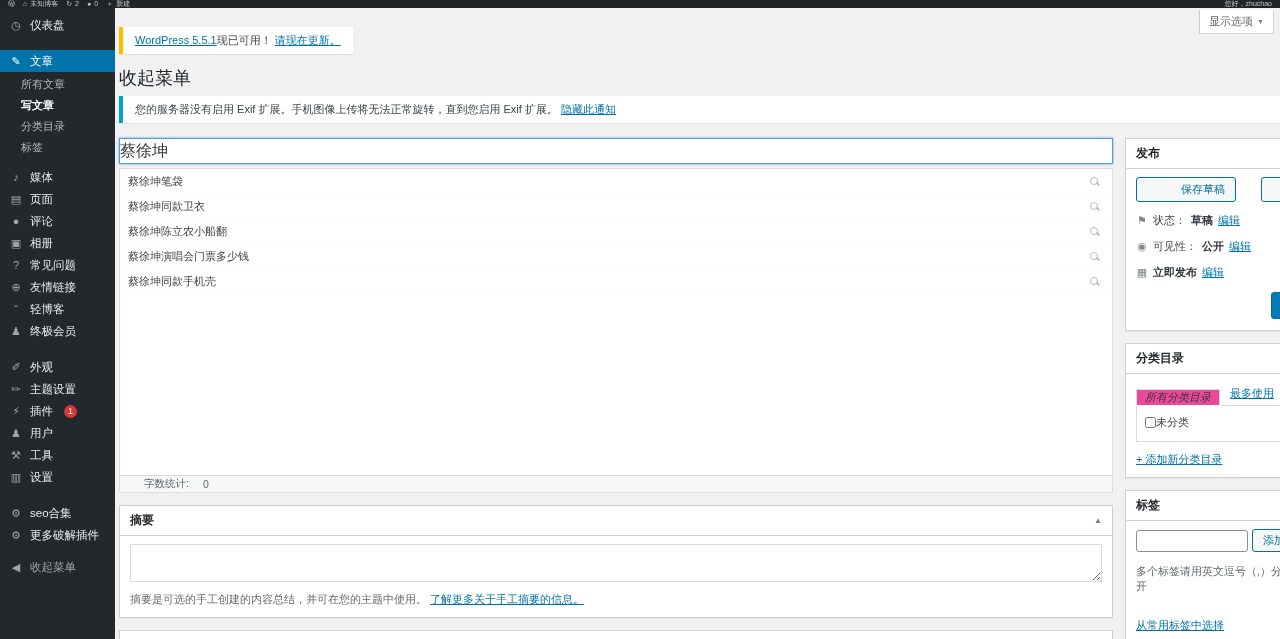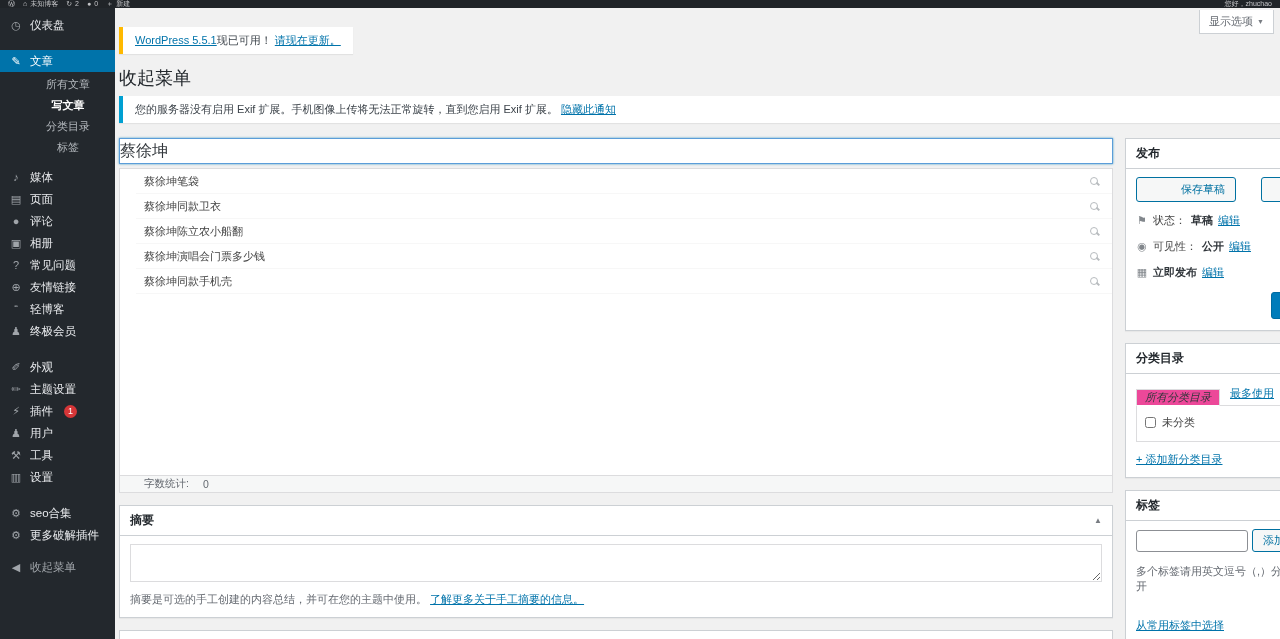--- a/index.html
+++ b/index.html
@@ -23,21 +23,21 @@
   
   .sidebar{
     position:absolute; top:8px; left:0; width:115px; height:631px;
     background:#23282d; color:#e8eaed; padding-top:6px; z-index:40;
   }
   .mi-item{ display:flex; align-items:center; gap:7px; height:22px;
     padding-left:9px; font-size:11.5px; cursor:pointer; white-space:nowrap; }
   .mi-item .mi{ width:14px; text-align:center; color:#a0a5aa; font-size:11px; flex:none; }
   .mi-item.active{ background:#0073aa; color:#fff; }
   .mi-item.active .mi{ color:#fff; }
-  .submenu{ background:#23282d; padding:2px 0 8px;text-align:center; }
+  .submenu{ background:#23282d; padding:2px 0 8px; }
   .sub-item{ display:block; padding:3px 0 3px 21px; font-size:11px;
     color:#b4b9be; cursor:pointer; white-space:nowrap; }
   .sub-item.current{ color:#fff; font-weight:bold; }
   .badge{ background:#d63638; color:#fff; border-radius:50%; width:13px; height:13px;
     line-height:13px; text-align:center; font-size:9px; display:inline-block; margin-left:4px; }
   .menu-gap{ height:14px; }
   .collapse-item{ color:#a0a5aa; margin-top:10px; }
 
   
   .main{ position:absolute; left:115px; top:8px; right:0; bottom:0; padding-left:4px; }
@@ -57,21 +57,21 @@
 
   .columns{ display:flex; align-items:flex-start; margin-top:15px; }
   .col-main{ width:994px; flex:none; }
   .col-side{ width:175px; flex:none; margin-left:12px; }
 
   .title-input{ width:100%; height:26px; border:1px solid #5b9dd9;
     box-shadow:0 0 2px rgba(30,140,190,.8); padding:2px 0; font-size:16px;
     color:#32373c; background:#fff; outline:none;
     font-family:"Liberation Sans","DejaVu Sans",sans-serif; }
 
-  .sug-box{ background:#fff; border:1px solid #dcdcde; margin-top:4px; height:308px;padding-left:16px; }
+  .sug-box{ background:#fff; border:1px solid #dcdcde; margin-top:4px; height:308px; }
   .sug-row{ height:25px; display:flex; align-items:center; justify-content:space-between;
     padding:0 14px 0 8px; font-size:11px; color:#444; cursor:pointer;
     border-bottom:1px solid #f7f7f7; }
   .sglyph{ width:8px; height:8px; border:1.3px solid #b8bcbf; border-radius:50%;
     position:relative; flex:none; }
   .sglyph::after{ content:''; position:absolute; width:4px; height:1.6px;
     background:#b8bcbf; transform:rotate(45deg); right:-3px; bottom:-1px; }
 
   .wordcount{ background:#f6f7f7; border:1px solid #dcdcde; border-top:none;
     height:17px; display:flex; align-items:center; padding:0 24px;
@@ -105,21 +105,21 @@
   .pub-strong{ font-weight:bold; color:#32373c; }
   .pub-footer{ margin-top:12px; height:28px; position:relative; }
   .publish-btn{ position:absolute; left:135px; top:0; padding:5px 14px; }
 
   .cat-tabs{ display:flex; align-items:flex-end; gap:10px; font-size:11px;
     border-bottom:1px solid #dcdcde; padding-left:0; }
   .cat-tab-active{ background:#ec4899; border:1px solid #dcdcde; border-bottom-color:#fff;
     margin-bottom:-1px; padding:0 8px; color:#32373c; cursor:pointer; white-space:nowrap;font-style:italic; }
   .cat-tab-link{ padding:4px 0; white-space:nowrap; }
   .cat-list{ border:1px solid #dcdcde; border-top:none; padding:9px 8px; height:36px; }
-  .cat-check{ display:flex; align-items:center; gap:6px; }
+  .cat-check{ display:flex; align-items:center; }
   .cat-check input{ width:11px; height:11px; }
   .cat-add{ display:inline-block; margin-top:10px; }
 
   .tag-row{ display:flex; align-items:center; }
   .tag-input{ width:112px; height:22px; border:1px solid #8c8f94; border-radius:3px;
     background:#fff; padding:0 5px; font-size:11px; outline:none;
     font-family:"Liberation Sans","DejaVu Sans",sans-serif; }
   .tag-add-btn{ margin-left:4px; padding:3px 10px; }
   .tag-hint{ margin-top:12px; color:#646970; }
   .tag-choose{ display:inline-block; margin-top:24px;font-family:Liberation Mono, monospace; }

